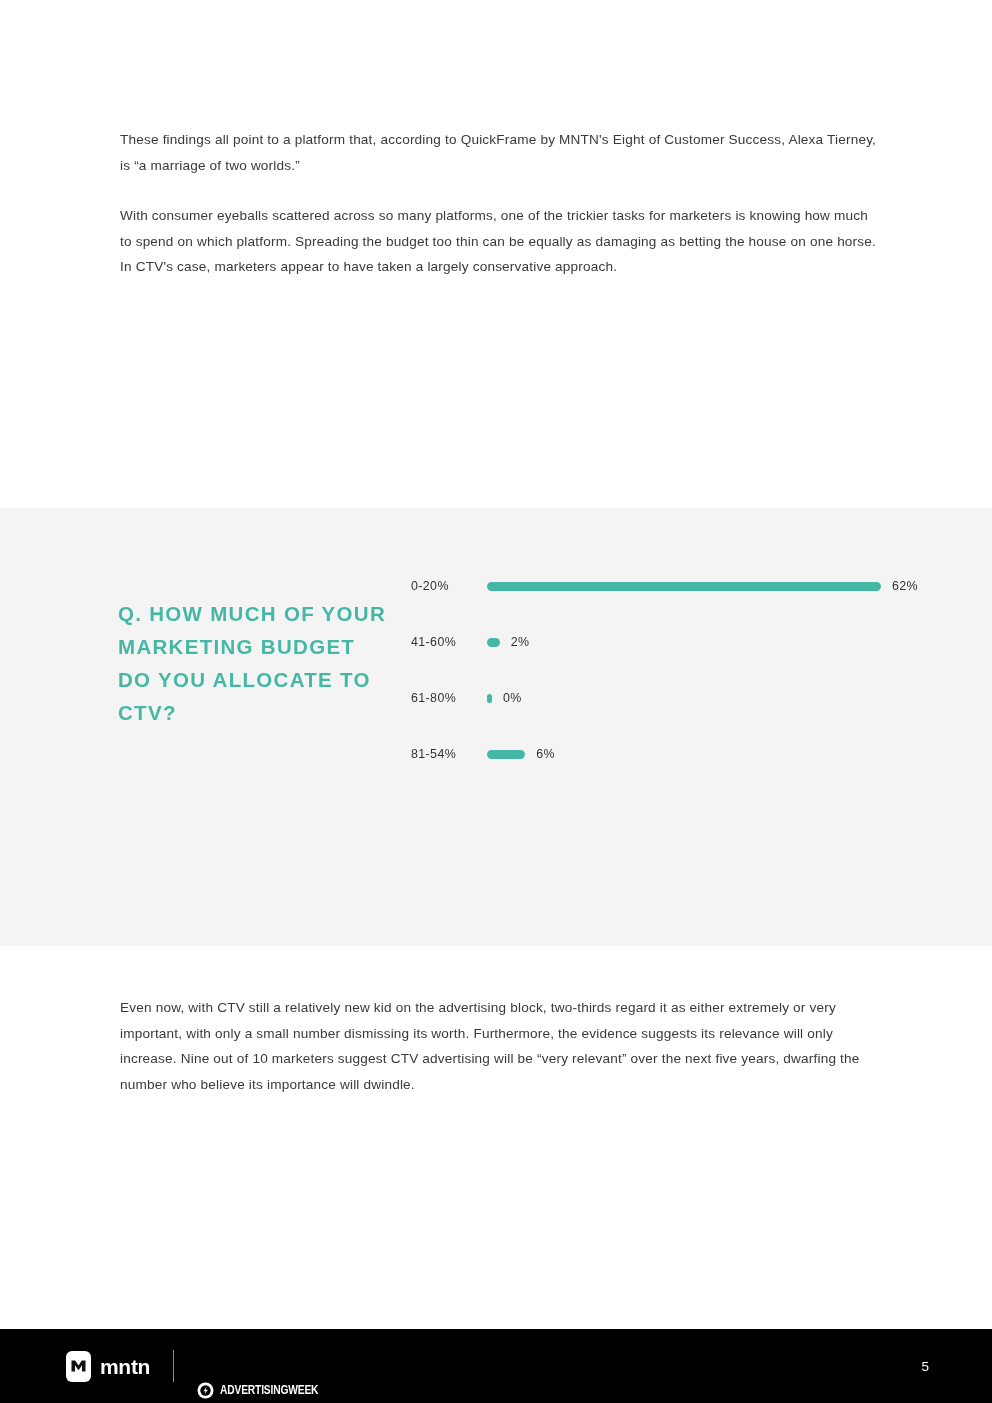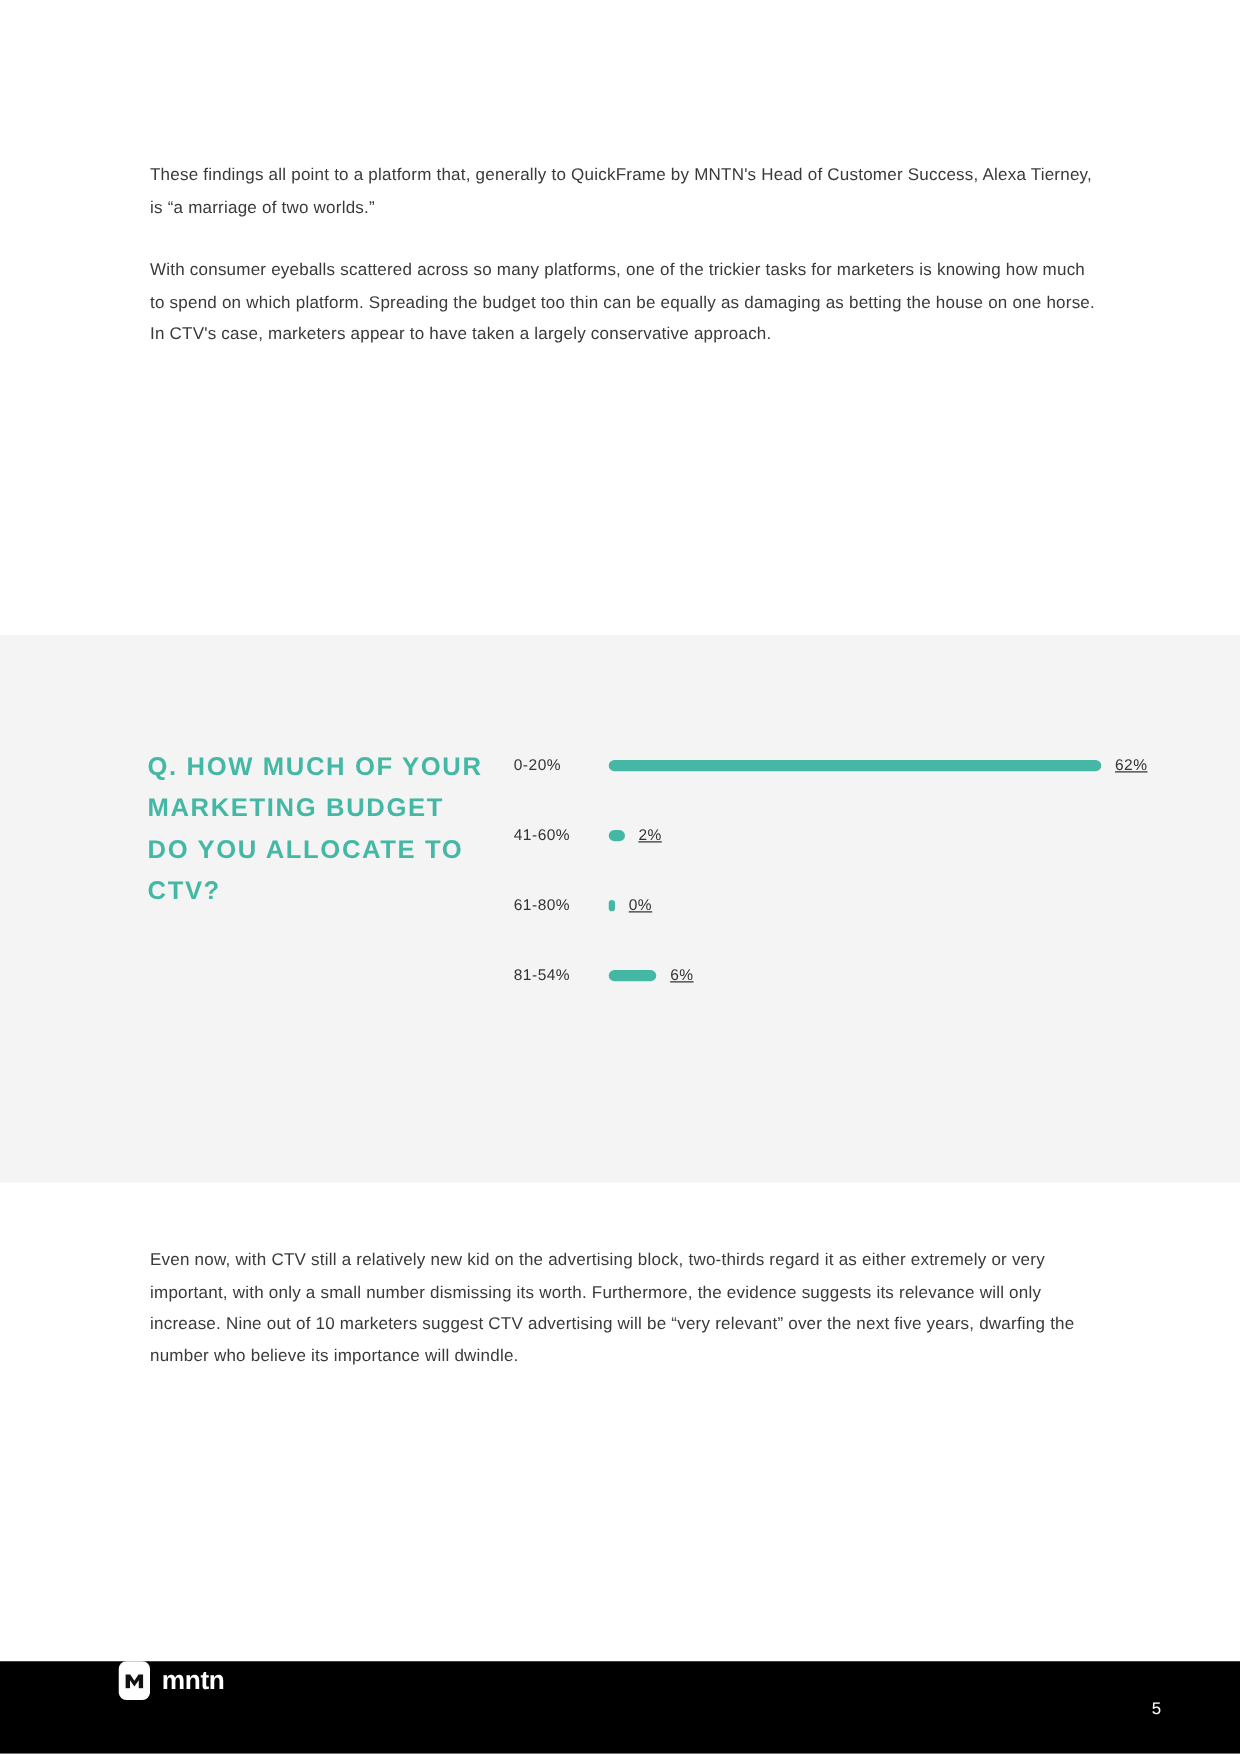--- a/index.html
+++ b/index.html
@@ -53,21 +53,21 @@
     line-height: 33px;
     font-weight: bold;
     letter-spacing: 1.3px;
     text-transform: uppercase;
   }
 
   
   #bar-chart {
     position: absolute;
     left: 411px;
-    top: 598px;
+    top: 572px;
     width: 520px;
   }
   .bar-row {
     display: flex;
     align-items: center;
     height: 28px;
     margin-bottom: 28px;
   }
   .bar-row:last-child { margin-bottom: 0; }
 
@@ -89,40 +89,38 @@
     background: #44b8a4;
     border-radius: 5px;
     min-width: 5px;
   }
   .bar-value {
     margin-left: 11px;
     color: #333333;
     font-size: 12.4px;
     letter-spacing: 0.4px;
     white-space: nowrap;
-    text-decoration: underline;
   }
 
   
   #footer {
     position: absolute;
     left: 0;
     top: 1329px;
     width: 992px;
     height: 74px;
     background: #000000;
   }
   #footer-inner {
     position: absolute;
     left: 66px;
     top: 0;
     height: 74px;
     display: flex;
     align-items: center;
-    flex-direction: column;
   }
   .mntn-lockup {
     display: flex;
     align-items: center;
   }
   .mntn-mark {
     width: 25px;
     height: 31px;
     background: #ffffff;
     border-radius: 6px;
@@ -173,21 +171,21 @@
     display: flex;
     align-items: center;
     color: #ffffff;
     font-size: 13.5px;
   }
 </style>
 </head>
 <body>
 
 <div class="prose" id="top-prose">
-  <p>These findings all point to a platform that, generally to QuickFrame by MNTN's Head of Customer Success, Alexa Tierney, is “a marriage of two worlds.”</p>
+  <p>These findings all point to a platform that, according to QuickFrame by MNTN's Eight of Customer Success, Alexa Tierney, is “a marriage of two worlds.”</p>
   <p>With consumer eyeballs scattered across so many platforms, one of the trickier tasks for marketers is knowing how much to spend on which platform. Spreading the budget too thin can be equally as damaging as betting the house on one horse. In CTV's case, marketers appear to have taken a largely conservative approach.</p>
 </div>
 
 <div id="chart-band"></div>
 
 <h2 id="chart-question">Q. HOW MUCH OF YOUR MARKETING BUDGET DO YOU ALLOCATE TO CTV?</h2>
 
 <div id="bar-chart">
 
   <div class="bar-row">

